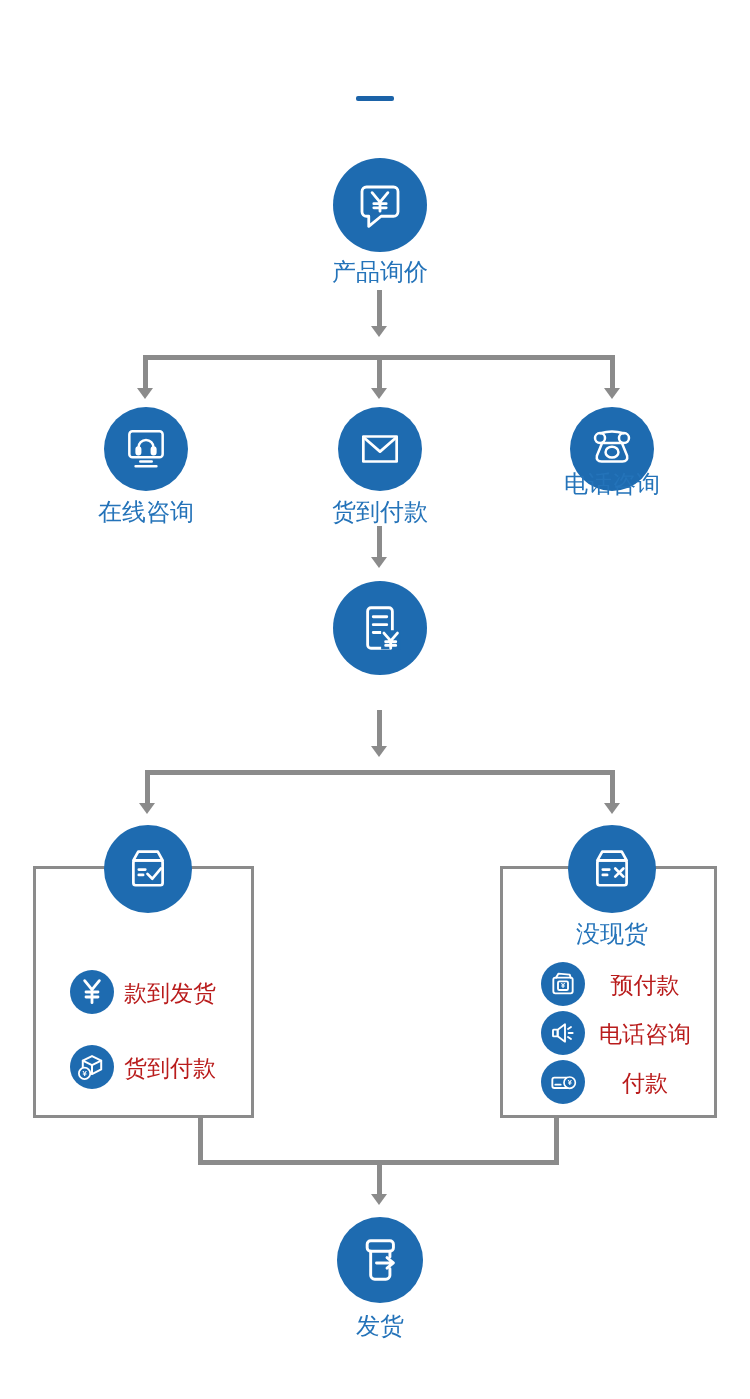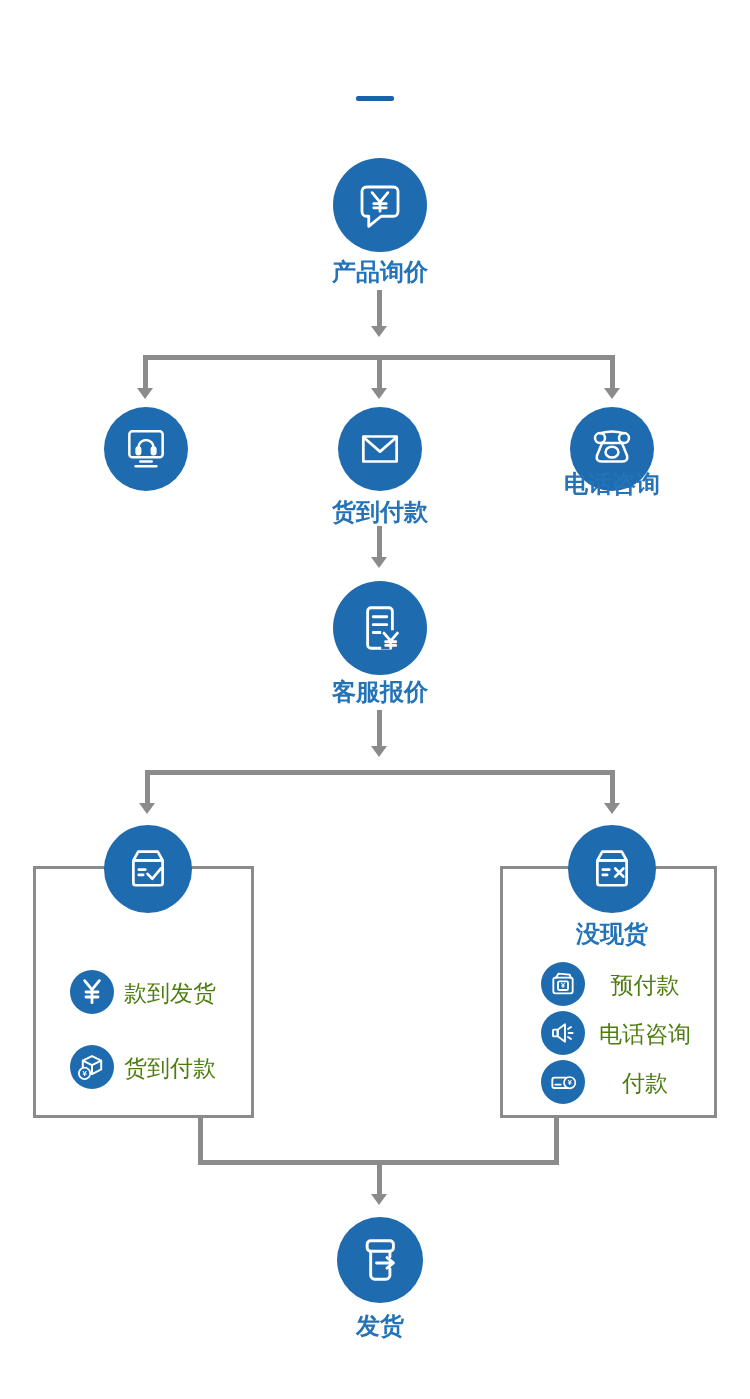--- a/index.html
+++ b/index.html
@@ -8,22 +8,22 @@
   .abs{position:absolute;}
   .title{left:0;top:44px;width:750px;text-align:center;font-size:37px;font-weight:bold;
          color:#1b63a8;letter-spacing:1px;white-space:pre;}
   .title-dash{left:356px;top:96px;width:38px;height:5px;background:#1b63a8;border-radius:2px;}
   .node{border-radius:50%;background:#1e6bb0;display:flex;align-items:center;justify-content:center;}
   .n94{width:94px;height:94px;}
   .n84{width:84px;height:84px;}
   .n88{width:88px;height:88px;}
   .n86{width:86px;height:86px;}
   .n44{width:44px;height:44px;}
-  .nlabel{font-size:24px;color:#2473b9;text-align:center;font-weight:700;}
-  .ilabel{font-size:23px;color:#4d7c0f;text-align:center;font-weight:500;}
+  .nlabel{font-size:24px;color:#2473b9;text-align:center;font-weight:400;}
+  .ilabel{font-size:23px;color:#b91c1c;text-align:center;font-weight:500;}
   .vline{width:5px;background:#8b8b8b;}
   .hline{height:5px;background:#8b8b8b;}
   .ahead{width:0;height:0;border-left:8px solid transparent;border-right:8px solid transparent;
          border-top:11px solid #8b8b8b;}
   .gbox{border:3px solid #8b8b8b;background:#fff;box-sizing:border-box;}
   svg{display:block;}
 </style>
 </head>
 <body>
 
@@ -52,20 +52,21 @@
 
   <div class="abs node n84" style="left:104px;top:407px;">
     <svg width="50" height="50" viewBox="0 0 48 48" fill="none" stroke="#fff" stroke-width="2.4" stroke-linecap="round" stroke-linejoin="round">
       <rect x="8" y="7" width="32" height="25" rx="3"></rect>
       <path d="M16.8 25.5 v-3 a7.2 7.2 0 0 1 14.4 0 v3"></path>
       <rect x="15" y="22.5" width="3.4" height="6.5" rx="1.7" fill="#fff"></rect>
       <rect x="29.6" y="22.5" width="3.4" height="6.5" rx="1.7" fill="#fff"></rect>
       <path d="M18.5 36 h11 M14 40.5 h20"></path>
     </svg>
   </div>
+  <div class="abs nlabel" style="left:46px;top:496px;width:200px;">在线咨询</div>
 
   <div class="abs node n84" style="left:338px;top:407px;">
     <svg width="50" height="50" viewBox="0 0 48 48" fill="none" stroke="#fff" stroke-width="2.6" stroke-linecap="round" stroke-linejoin="round">
       <rect x="8" y="12" width="32" height="24"></rect>
       <path d="M9 13.5 L24 26.5 L39 13.5"></path>
     </svg>
   </div>
   <div class="abs nlabel" style="left:280px;top:496px;width:200px;">货到付款</div>
 
   <div class="abs node n84" style="left:570px;top:407px;">
@@ -83,21 +84,20 @@
   <div class="abs ahead" style="left:371px;top:557px;"></div>
 
   <div class="abs node n94" style="left:333px;top:581px;">
     <svg width="54" height="54" viewBox="0 0 48 48" fill="none" stroke="#fff" stroke-width="2.5" stroke-linecap="round" stroke-linejoin="round">
       <rect x="13" y="6" width="22" height="36" rx="3"></rect>
       <path d="M18 14 H30 M18 21 H30 M18 28 H25"></path>
       <rect x="25" y="26" width="17" height="17" fill="#1e6bb0" stroke="none"></rect>
       <path d="M27.5 28.5 l6 7 l6 -7 M33.5 35.5 V42 M29 36.2 H38 M29 39.5 H38"></path>
     </svg>
   </div>
-  <div class="abs nlabel" style="left:280px;top:676px;width:200px;">客服报价</div>
 
   <div class="abs vline" style="left:377px;top:710px;height:36px;"></div>
   <div class="abs ahead" style="left:371px;top:746px;"></div>
 
   <div class="abs hline" style="left:145px;top:770px;width:470px;"></div>
   <div class="abs vline" style="left:145px;top:770px;height:33px;"></div>
   <div class="abs vline" style="left:610px;top:770px;height:33px;"></div>
   <div class="abs ahead" style="left:139px;top:803px;"></div>
   <div class="abs ahead" style="left:604px;top:803px;"></div>
 

